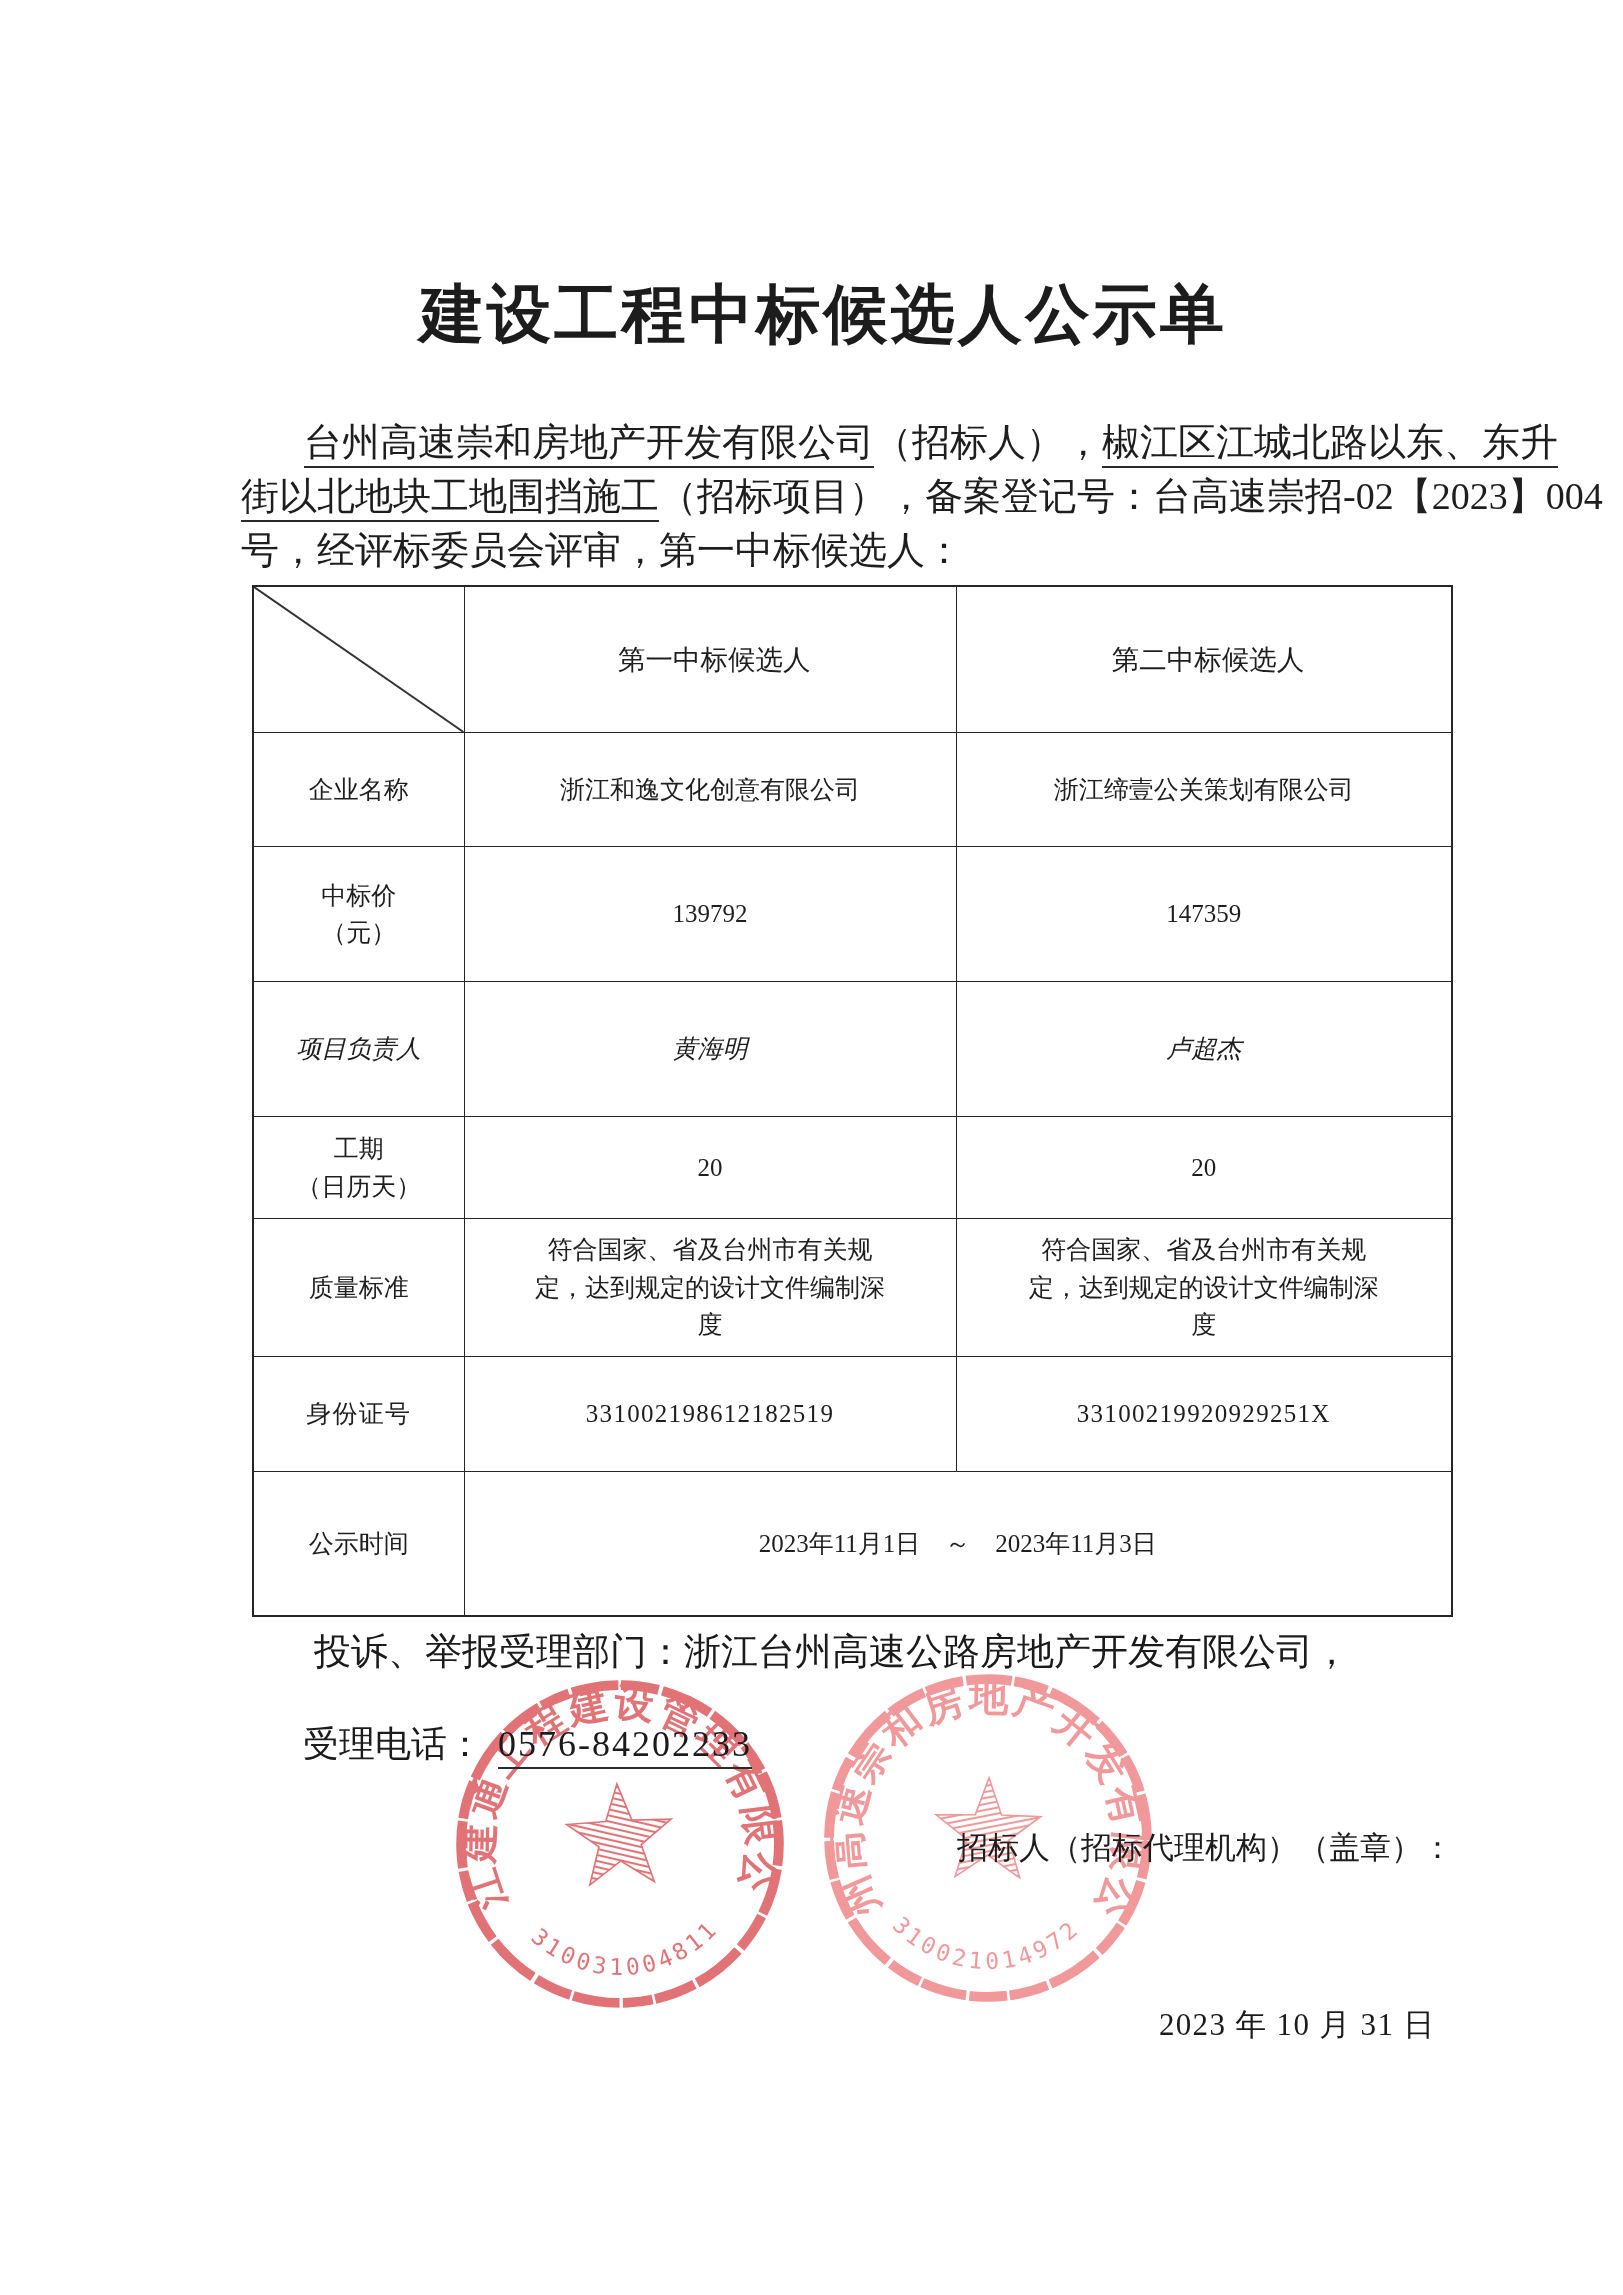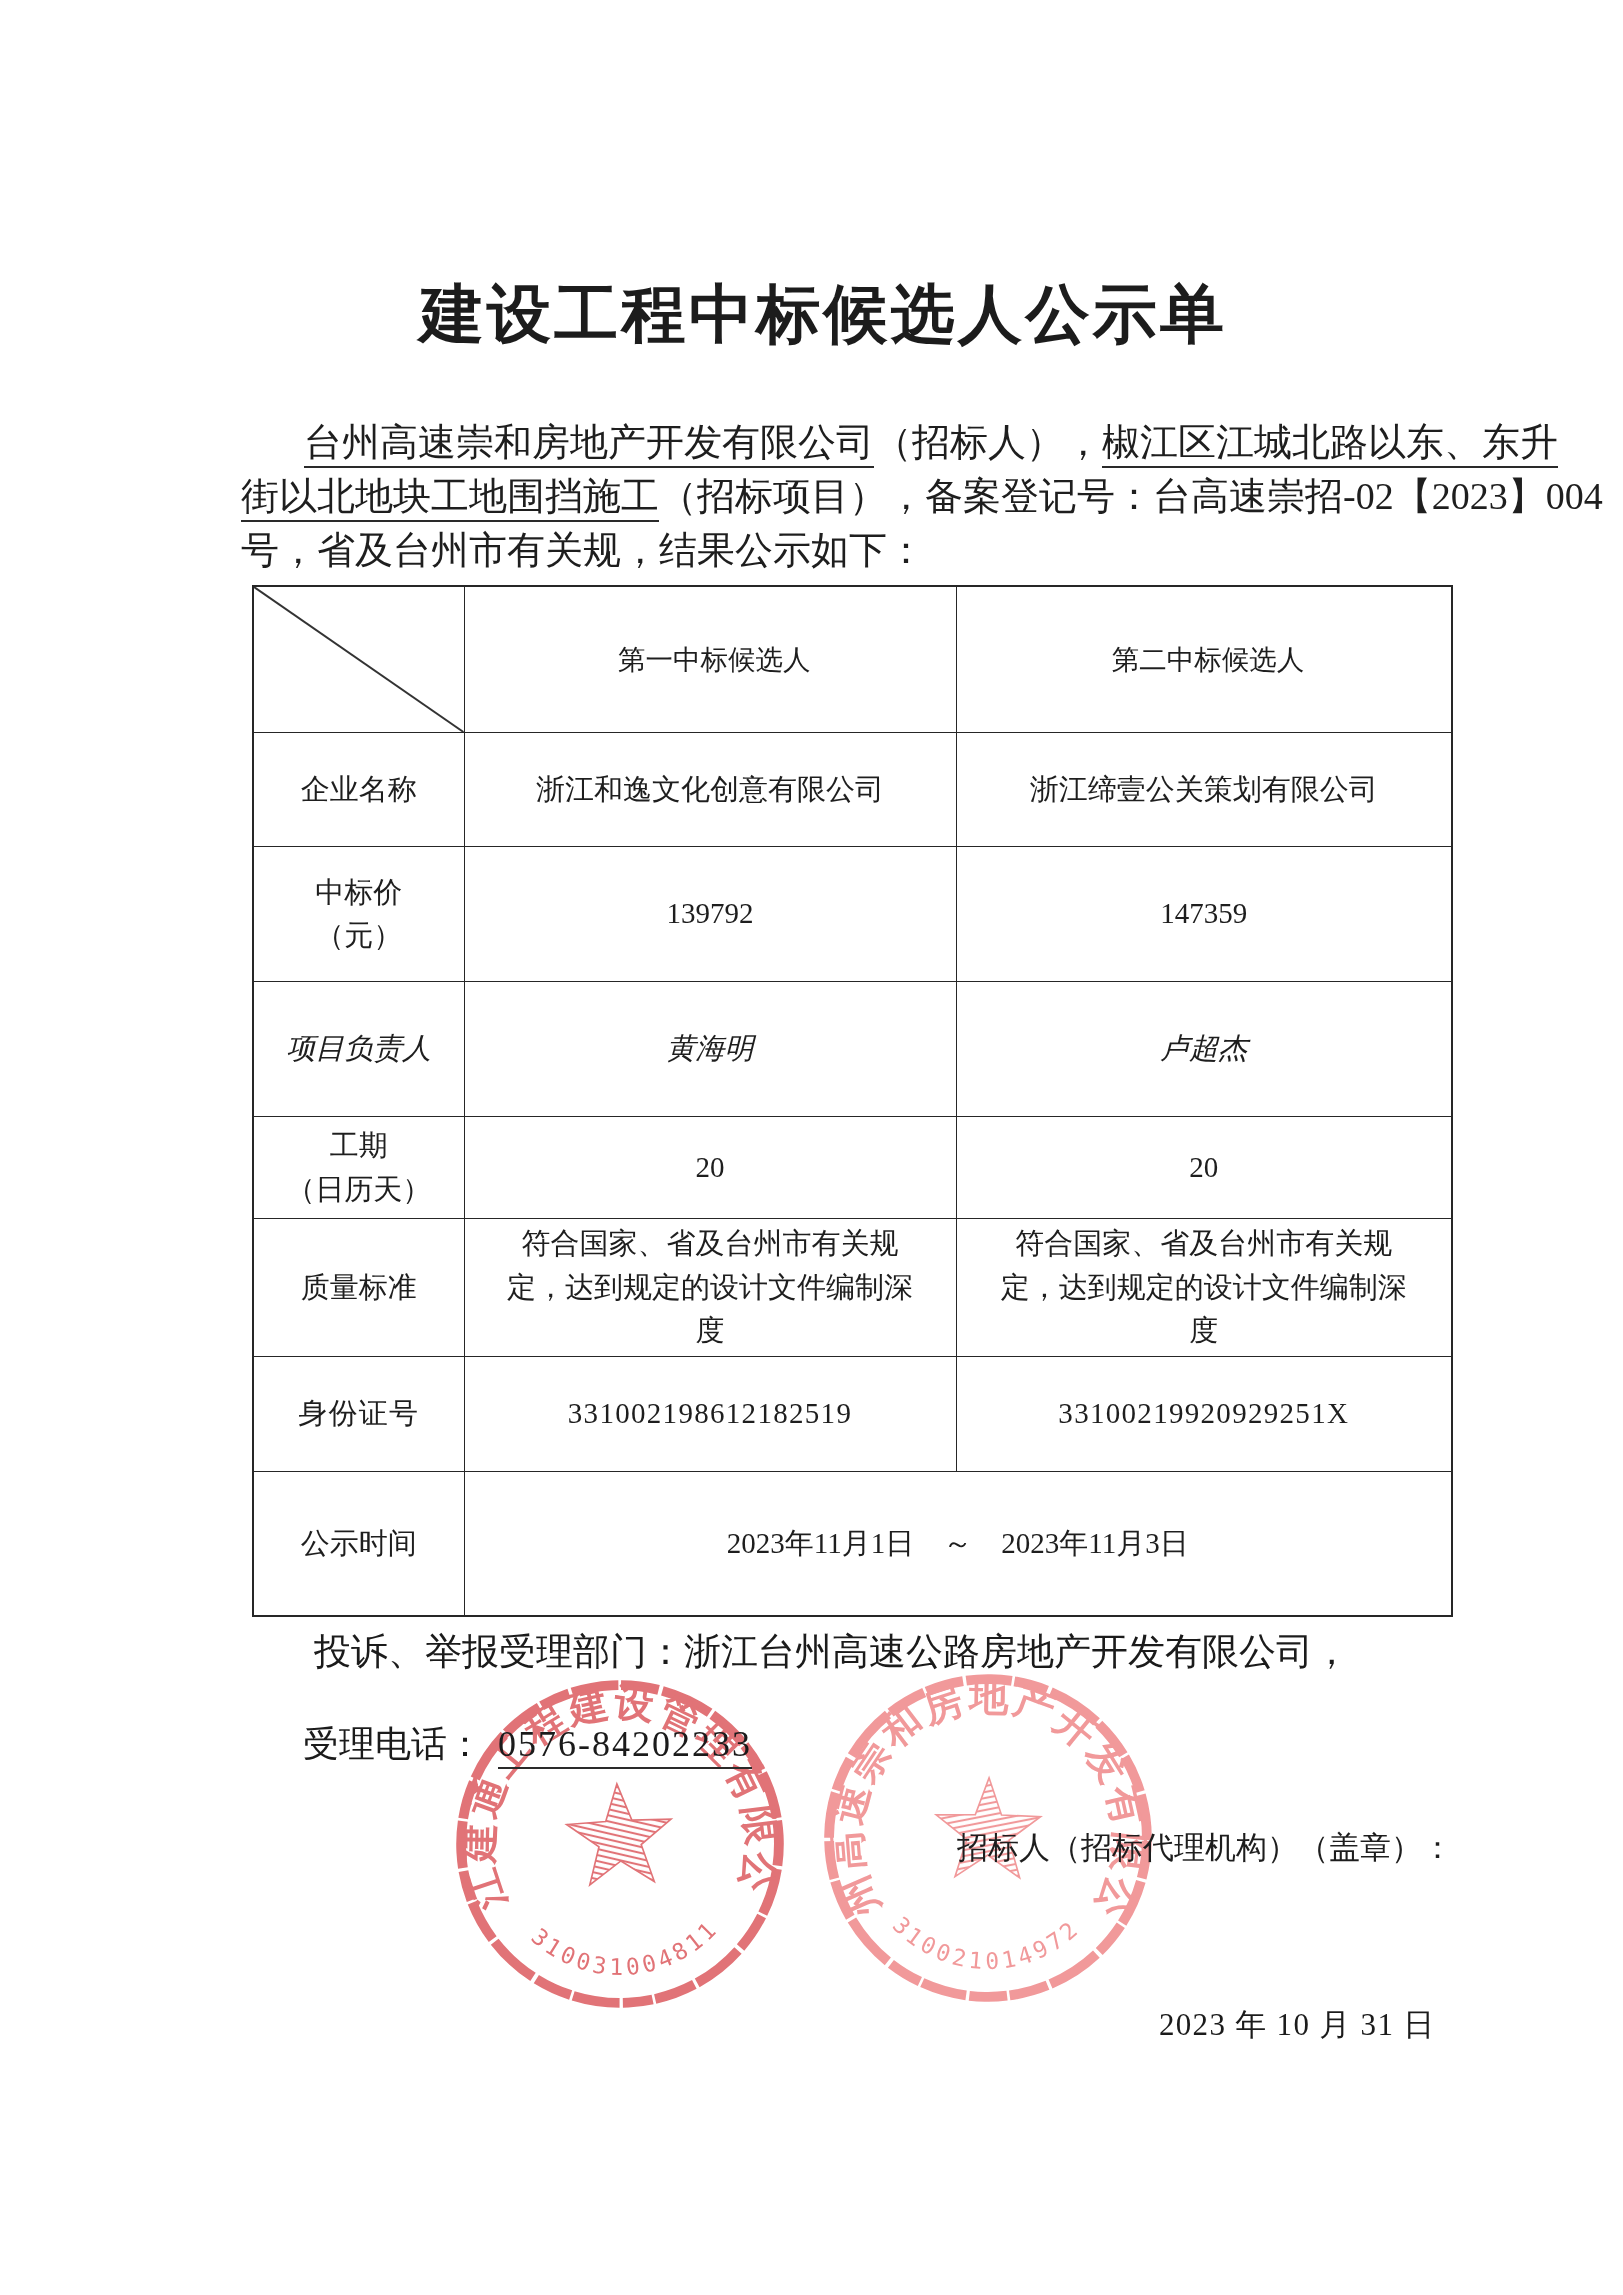--- a/index.html
+++ b/index.html
@@ -13,21 +13,21 @@
   .intro{position:absolute;top:415px;left:241px;width:1159px;
          font-size:38px;line-height:54px;color:#1e1e1e;}
   .iline{white-space:nowrap;}
   .iline.first{text-indent:63px;}
   .u{border-bottom:2px solid #2a2a2a;padding-bottom:3.3px;}
 
   table.bid-table{position:absolute;top:585px;left:252px;width:1199px;
                   border-collapse:collapse;table-layout:fixed;
                   border:2px solid #262626;background:transparent;}
   table.bid-table td{border:1.3px solid #262626;text-align:center;vertical-align:middle;
-                     font-size:29px;line-height:1.5;padding:0 10.5px;
+                     font-size:25px;line-height:1.5;padding:0 10.5px;
                      white-space:pre-line;color:#1e1e1e;}
   table.bid-table tr:nth-child(1) td{height:145px;font-size:27.5px;padding-left:19px;}
   table.bid-table tr:nth-child(2) td{height:113px;}
   table.bid-table tr:nth-child(3) td{height:134px;}
   table.bid-table tr:nth-child(4) td{height:134px;font-style:italic;}
   table.bid-table tr:nth-child(5) td{height:101px;}
   table.bid-table tr:nth-child(6) td{height:137px;}
   table.bid-table tr:nth-child(7) td{height:114px;letter-spacing:1.3px;}
   table.bid-table tr:nth-child(8) td{height:143px;}
   td.corner-cell{position:relative;padding:0;}
@@ -55,21 +55,21 @@
 </head>
 <body>
 
 <div id="page">
 
   <h1 class="doc-title">建设工程中标候选人公示单</h1>
 
   <div class="intro">
     <div class="iline first"><span class="u">台州高速崇和房地产开发有限公司</span><span>（招标人），</span><span class="u">椒江区江城北路以东、东升</span></div>
     <div class="iline"><span class="u">街以北地块工地围挡施工</span><span>（招标项目），备案登记号：台高速崇招-02【2023】004</span></div>
-    <div class="iline"><span>号，省及台州市有关规，结果公示如下：</span></div>
+    <div class="iline"><span>号，经评标委员会评审，第一中标候选人：</span></div>
   </div>
 
   <table class="bid-table">
     <colgroup>
         <col style="width:211px">
         <col style="width:492px">
         <col style="width:496px">
       </colgroup>
     <tbody>
         <tr>

